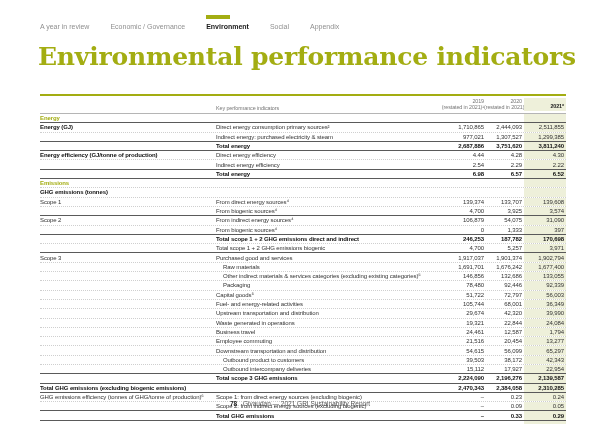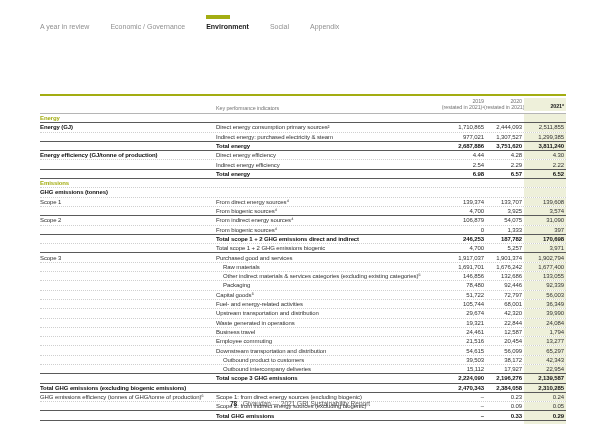--- a/index.html
+++ b/index.html
@@ -49,20 +49,21 @@
     <div class="nav-item">A year in review</div>
     <div class="nav-item">Economic / Governance</div>
     <div class="nav-item active">
       <span class="nav-bar"></span>
       <span>Environment</span>
     </div>
     <div class="nav-item">Social</div>
     <div class="nav-item">Appendix</div>
   </div>
 
+  <div class="title">Environmental performance indicators</div>
 
   <div class="table">
     <div class="thead">
       <div class="c-group"></div>
       <div class="c-label">Key performance indicators</div>
       <div class="c-num y2019">
         <div>2019</div>
         <div>(restated in 2021)¹</div>
       </div>
       <div class="c-num y2020">

